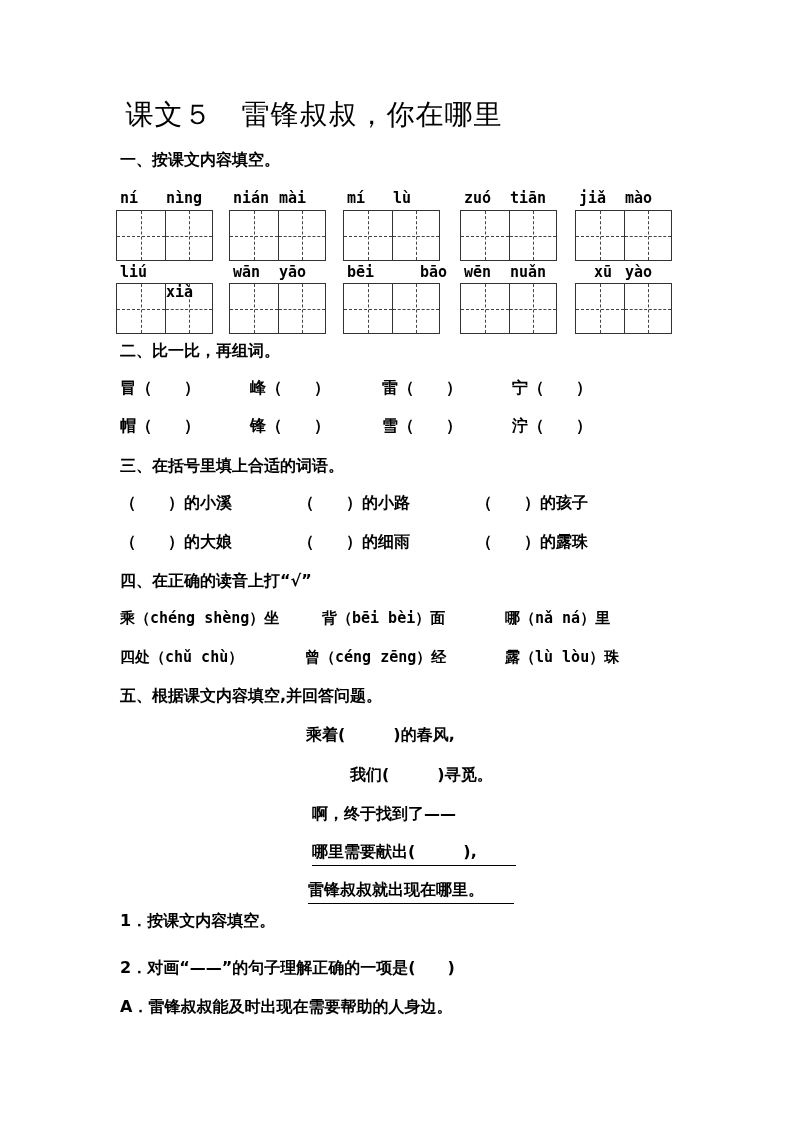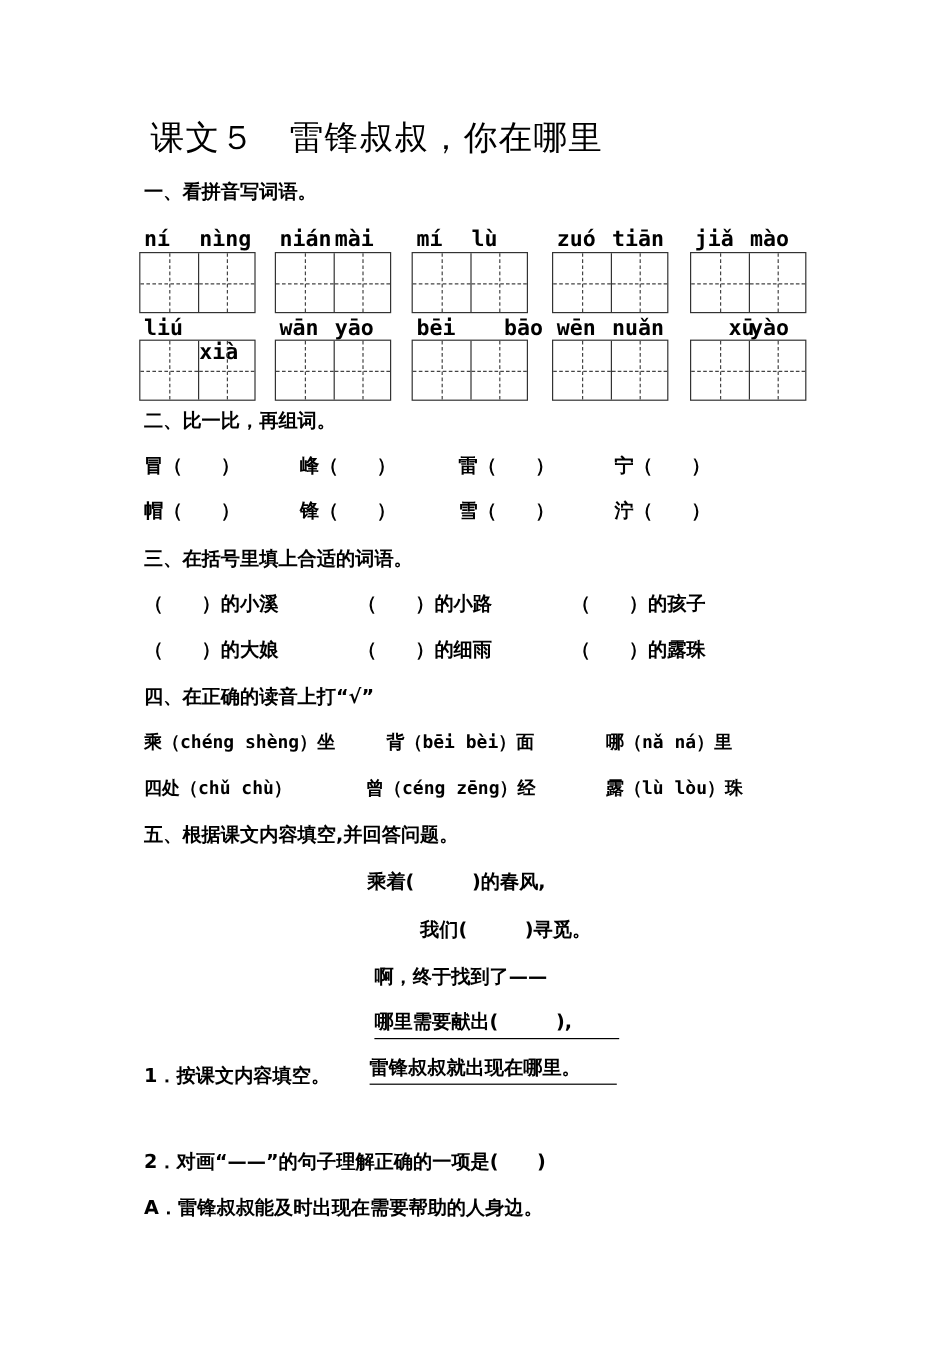--- a/index.html
+++ b/index.html
@@ -2,38 +2,38 @@
 <html><head>
 <meta charset="utf-8">
 <style>
   html, body { margin: 0; padding: 0; background: #ffffff; }
   body { width: 793px; height: 1122px; position: relative; overflow: hidden;
          font-family: "DejaVu Sans", sans-serif; color: #000; }
   .abs { position: absolute; white-space: nowrap; }
   .title { left: 0; width: 628px; text-align: center; top: 96px; font-size: 28px;
            font-family: "DejaVu Serif", serif; letter-spacing: 1px; }
   .sec { font-size: 16px; font-weight: bold; left: 120px; }
-  .py { font-family: "DejaVu Sans Mono", "Liberation Mono", monospace; font-size: 18px; font-weight: bold; }
+  .py { font-family: "DejaVu Sans Mono", "Liberation Mono", monospace; font-size: 15px; font-weight: bold; }
   .box { position: absolute; height: 51px; border: 1.5px solid #333; box-sizing: border-box; }
   .cell { position: absolute; top: 0; bottom: 0; width: 50%; box-sizing: border-box; }
   .cell.right { left: 50%; border-left: 1.5px solid #333; }
   .cell.left { left: 0; }
   .dv { position: absolute; top: 0; bottom: 0; left: 50%; border-left: 1.2px dashed #444; }
   .dh { position: absolute; left: 0; right: 0; top: 50%; border-top: 1.2px dashed #444; }
   .row { font-size: 16px; font-weight: bold; }
   .row-mono { font-size: 15px; font-weight: bold; }
   .mono { font-family: "DejaVu Sans Mono", monospace; font-weight: bold; }
   .ul { border-bottom: 1.5px solid #000; padding-bottom: 2px; }
 </style>
 </head>
 <body>
 
 <div class="abs title">课文５　雷锋叔叔，你在哪里</div>
 
-<div class="abs sec" style="top:150px;">一、看拼音写词语。</div>
+<div class="abs sec" style="top:150px;">一、按课文内容填空。</div>
 
 <div id="pinyin-grid">
     <div class="abs py" style="top: 189px; left: 120px;">ní</div>
     <div class="abs py" style="top: 189px; left: 166px;">nìng</div>
     <div class="box" style="left: 116px; top: 210px; width: 97px;">
       <div class="cell left">
         <div class="dv"></div>
         <div class="dh"></div>
       </div>
       <div class="cell right">
@@ -130,21 +130,21 @@
     <div class="box" style="left: 460px; top: 283px; width: 97px;">
       <div class="cell left">
         <div class="dv"></div>
         <div class="dh"></div>
       </div>
       <div class="cell right">
         <div class="dv"></div>
         <div class="dh"></div>
       </div>
     </div>
-    <div class="abs py" style="top: 263px; left: 607px;">xū</div>
+    <div class="abs py" style="top: 263px; left: 594px;">xū</div>
     <div class="abs py" style="top: 263px; left: 625px;">yào</div>
     <div class="box" style="left: 575px; top: 283px; width: 97px;">
       <div class="cell left">
         <div class="dv"></div>
         <div class="dh"></div>
       </div>
       <div class="cell right">
         <div class="dv"></div>
         <div class="dh"></div>
       </div>
@@ -177,15 +177,15 @@
 <div class="abs row-mono mono" style="top:648px;left:305px;">曾（céng zēng）经</div>
 <div class="abs row-mono mono" style="top:648px;left:505px;">露（lù lòu）珠</div>
 
 <div class="abs sec" style="top:686px;">五、根据课文内容填空,并回答问题。</div>
 <div class="abs row" style="top:725px;left:306px;">乘着(　　　)的春风,</div>
 <div class="abs row" style="top:765px;left:306px;margin-left:44px;">我们(　　　)寻觅。</div>
 <div class="abs row" style="top:804px;left:312px;">啊，终于找到了——</div>
 <div class="abs row ul" style="top:842px;left:312px;width:204px;">哪里需要献出(　　　),</div>
 <div class="abs row ul" style="top:880px;left:308px;width:206px;">雷锋叔叔就出现在哪里。</div>
 
-<div class="abs row" style="top:887px;left:120px;">1．按课文内容填空。</div>
+<div class="abs row" style="top:911px;left:120px;">1．按课文内容填空。</div>
 <div class="abs row" style="top:958px;left:120px;">2．对画“——”的句子理解正确的一项是(　　)</div>
 <div class="abs row" style="top:997px;left:120px;">A．雷锋叔叔能及时出现在需要帮助的人身边。</div>
 
 </body></html>

